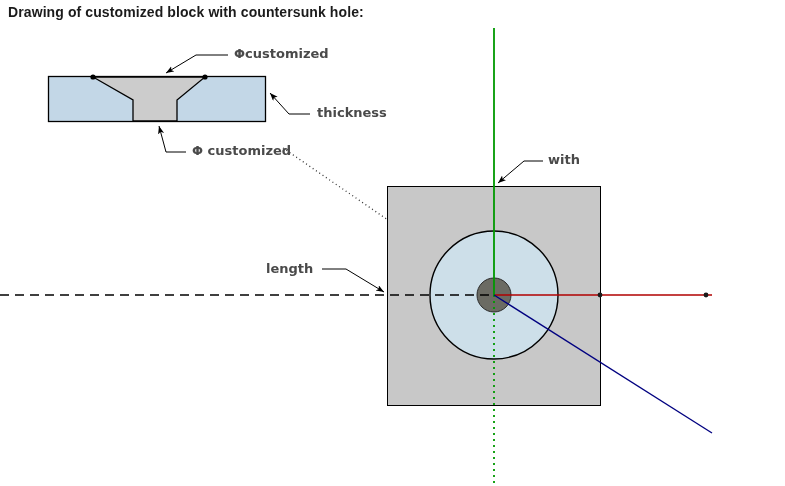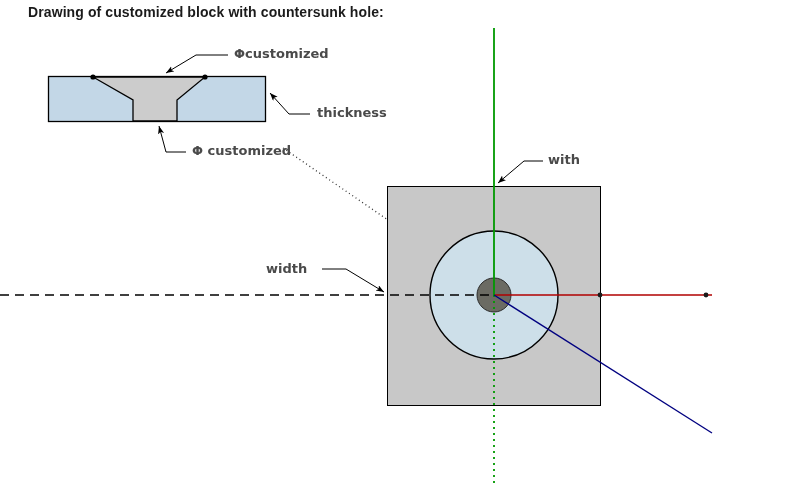--- a/index.html
+++ b/index.html
@@ -32,21 +32,20 @@
   .title-text {
     position: absolute;
     left: 8px;
     top: 4px;
     font-family: "Liberation Sans", sans-serif;
     font-size: 14px;
     font-weight: bold;
     color: #1b1b1b;
     white-space: nowrap;
     letter-spacing: 0.1px;
-    margin-left: 20px;
   }
   .anno-label {
     position: absolute;
     font-family: "DejaVu Sans", sans-serif;
     font-size: 13px;
     font-weight: bold;
     color: #4a4a4a;
     white-space: nowrap;
   }
 </style>
@@ -98,17 +97,17 @@
   </svg>
 
   <div class="title-text">Drawing of customized block with countersunk hole:</div>
 
   <div class="anno-label" style="left:234px; top:46px;">Φcustomized</div>
 
   <div class="anno-label" style="left:192px; top:143px;">Φ customized</div>
 
   <div class="anno-label" style="left:317px; top:105px;">thickness</div>
 
-  <div class="anno-label" style="left:266px; top:261px;">width</div>
+  <div class="anno-label" style="left:266px; top:261px;">length</div>
 
   <div class="anno-label" style="left:548px; top:152px;">with</div>
 
 </div>
 
 </body></html>

